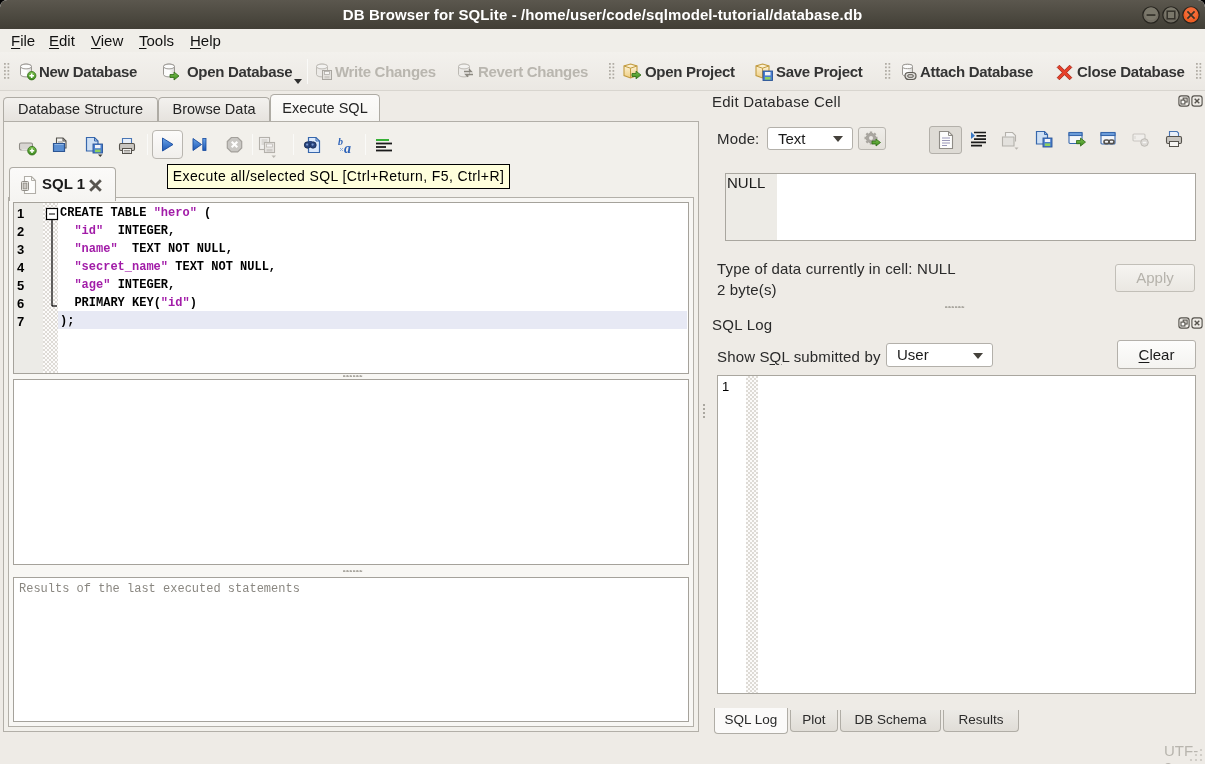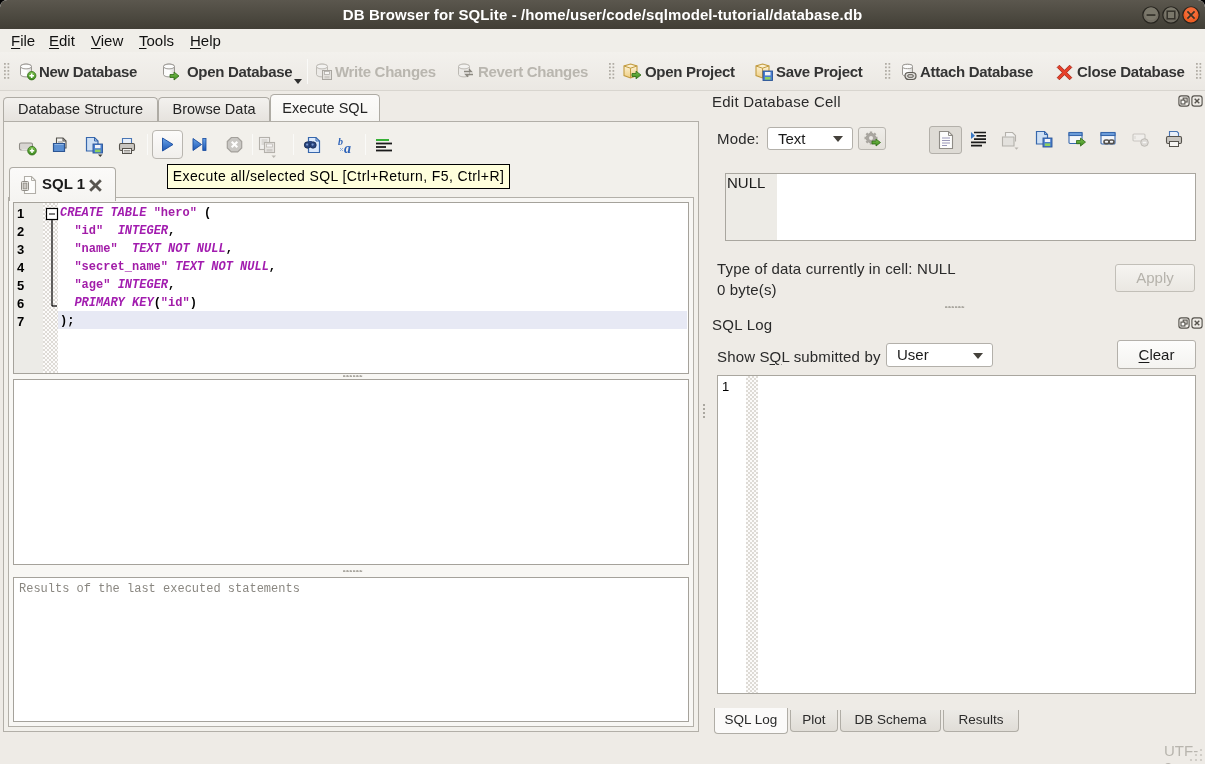--- a/index.html
+++ b/index.html
@@ -69,21 +69,21 @@
   #gutter { position:absolute; left:0; top:0; width:29px; height:170px; background:#ecebe7; }
   .hatchbg { background-image:
       linear-gradient(45deg,#dedbd6 25%,transparent 25%,transparent 75%,#dedbd6 75%),
       linear-gradient(45deg,#dedbd6 25%,transparent 25%,transparent 75%,#dedbd6 75%);
     background-size:4px 4px; background-position:0 0,2px 2px; background-color:#fcfbfa;}
   #foldcol { position:absolute; left:29px; top:0; width:15px; height:170px; }
   .lnum { position:absolute; left:3px; width:24px; text-align:left; font-size:13px; font-weight:bold;
     color:#000; }
   .cline { position:absolute; left:46px; font-family:"Liberation Mono",monospace;
     font-size:12px; font-weight:bold; white-space:pre; color:#000; z-index:2;}
-  .kw { color:#a21caf;font-style:italic; } .str { color:#a21ca8; }
+  .kw { color:#000000; } .str { color:#a21ca8; }
   #curline { position:absolute; left:44px; top:108px; right:1px; height:18px; background:#e7e9f4; }
 
   
   .hsplit-dots { position:absolute; width:20px; height:3px;
     background-image:radial-gradient(circle at 1.2px 1.2px, #aba8a1 1px, transparent 1.2px);
     background-size:3.3px 3px; }
   #pane2 { position:absolute; left:13px; top:379px; width:676px; height:186px;
     background:#fff; border:1px solid #a5a29b; }
   #pane3 { position:absolute; left:13px; top:577px; width:676px; height:145px;
     background:#fff; border:1px solid #a5a29b; }
@@ -464,21 +464,21 @@
     <rect x="1.5" y="6.5" width="15" height="7" rx="1.4" fill="#c9c6c1" stroke="#55524c" stroke-width="1.1"></rect>
     <rect x="4.5" y="11.5" width="9" height="5" fill="#f6f5f3" stroke="#55524c" stroke-width="1"></rect>
   </svg>
 
   <div id="nullbox">
     <div class="gut"></div>
     <div class="nl">NULL</div>
   </div>
 
   <div class="label13" style="left:717px; top:260px;">Type of data currently in cell: NULL</div>
-  <div class="label13" style="left:717px; top:281px;">0 byte(s)</div>
+  <div class="label13" style="left:717px; top:281px;">2 byte(s)</div>
   <div id="applybtn">Apply</div>
 
   <div class="hsplit-dots" style="left:945px; top:306px;"></div>
 
   <div class="docktitle" style="left:712px; top:316px;">SQL Log</div>
   <svg width="12" height="12" style="left:1178px; top:317px;" viewBox="0 0 12 12">
     <rect x="0.9" y="0.9" width="10.2" height="10.2" rx="2.4" fill="none" stroke="#57544e" stroke-width="1.15"></rect>
     <rect x="5.2" y="3.1" width="3.9" height="3.9" fill="none" stroke="#57544e" stroke-width="1.1"></rect>
     <rect x="3" y="5.1" width="3.9" height="3.9" fill="#fbfaf8" stroke="#57544e" stroke-width="1.1"></rect>
   </svg>

